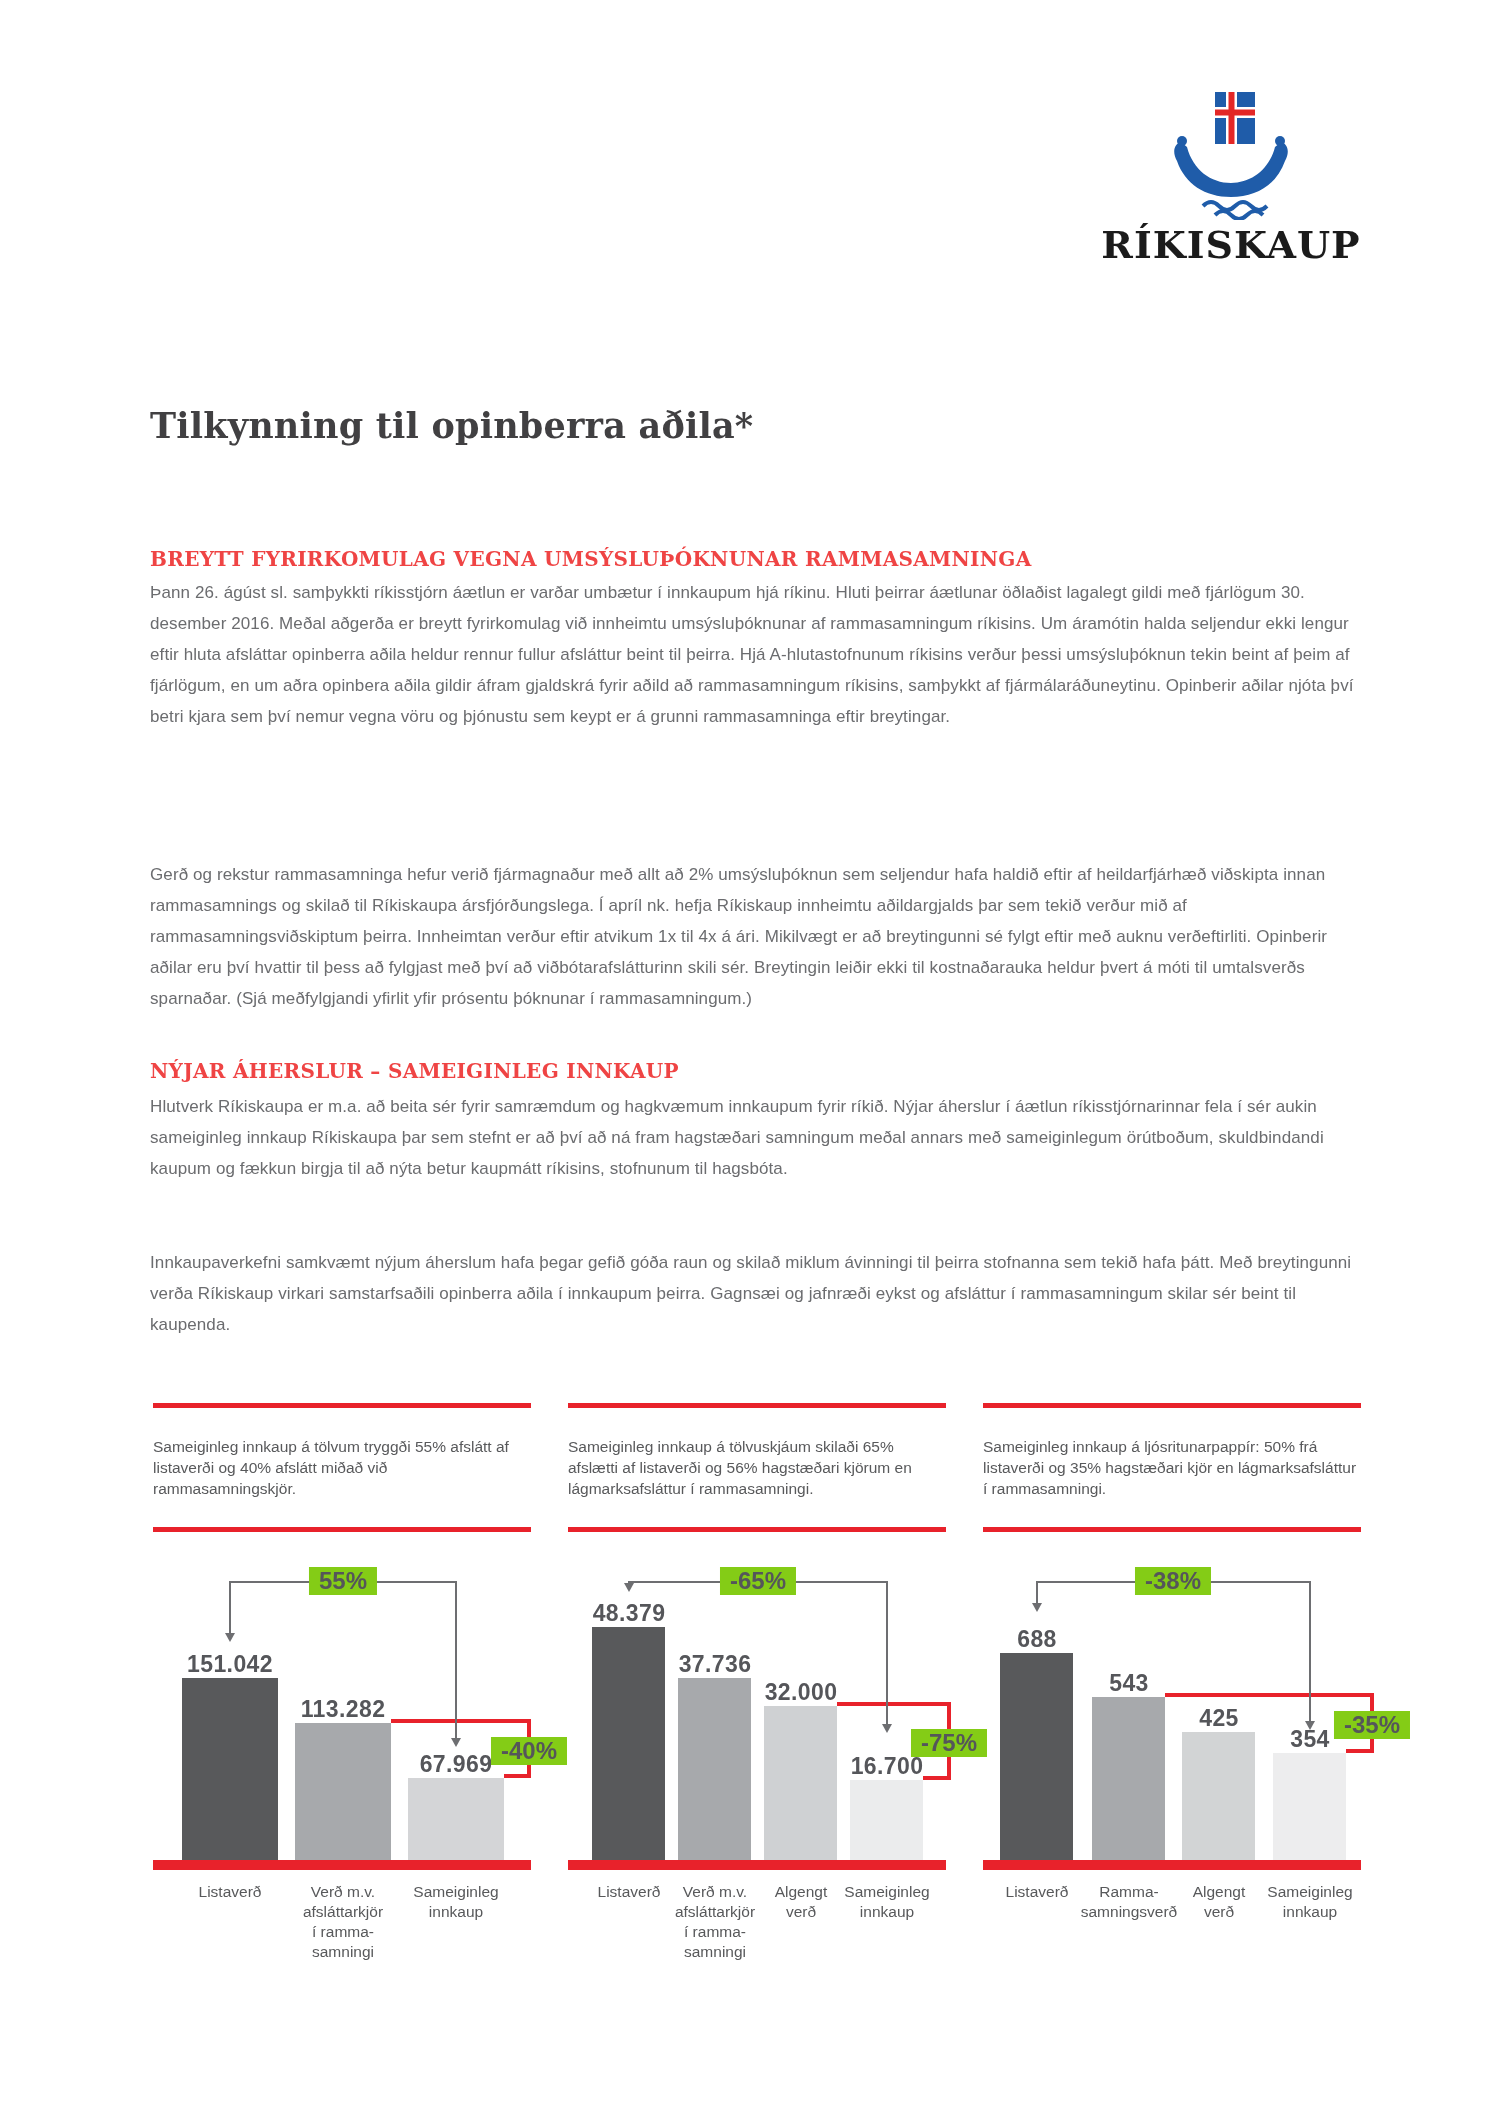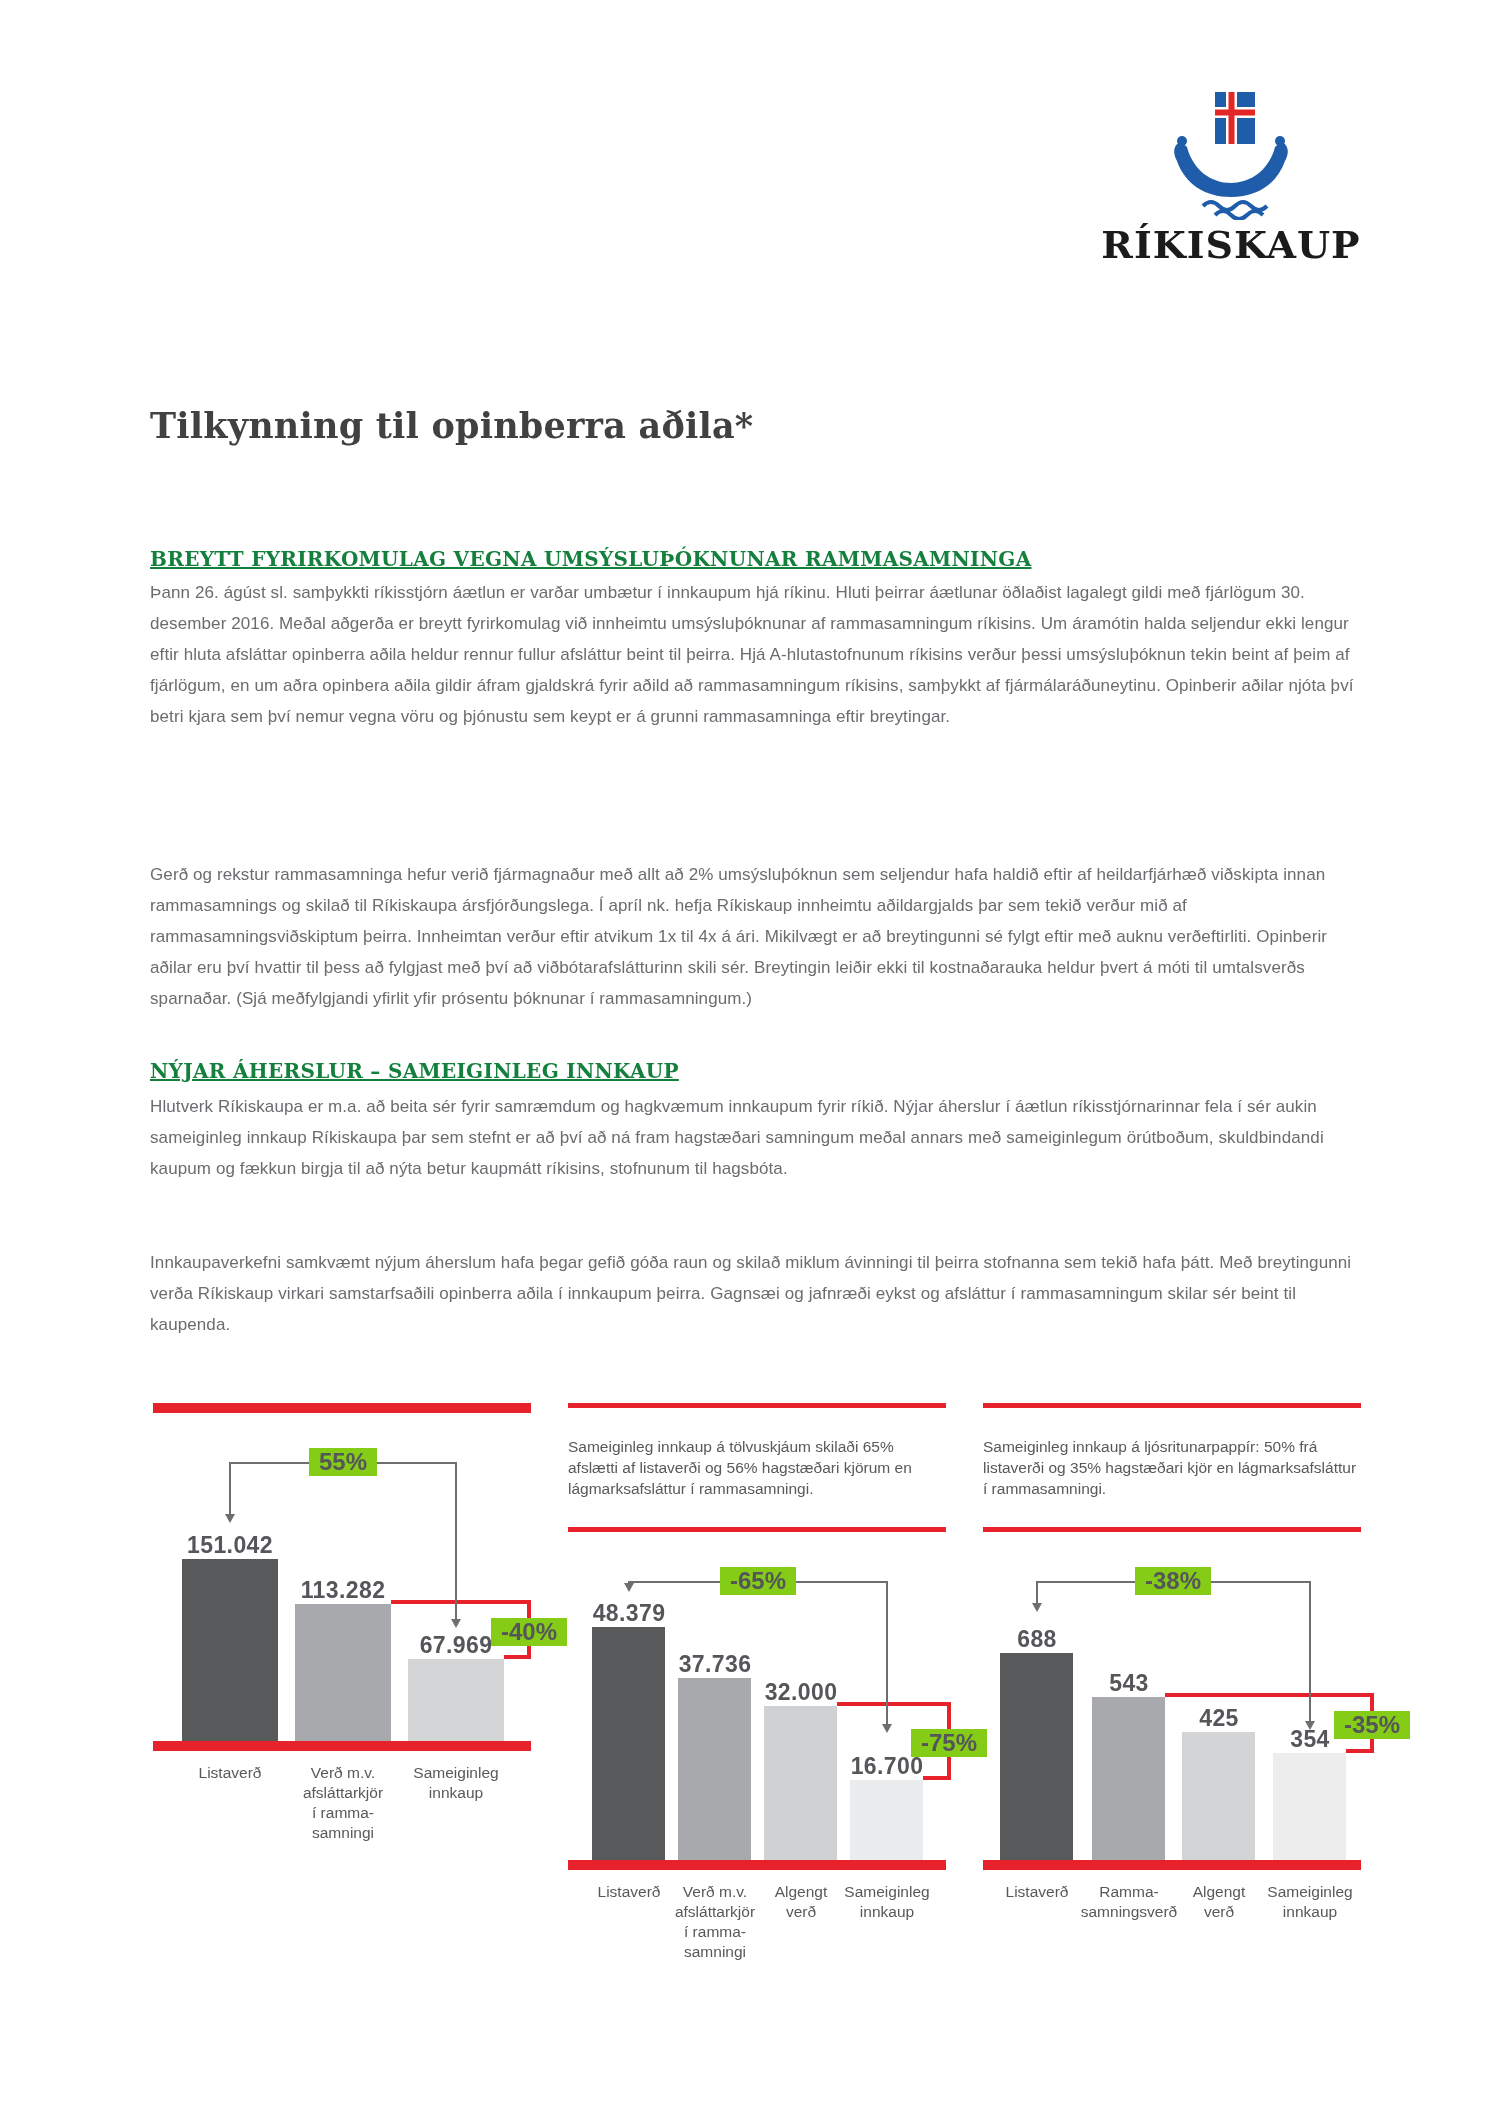--- a/index.html
+++ b/index.html
@@ -7,21 +7,21 @@
         font-family:"Liberation Sans",sans-serif;}
   
   .logo{position:absolute;left:1098px;top:92px;width:266px;text-align:center;}
   .logo svg{display:block;margin:0 auto;}
   .brand{margin-top:2px;font-family:"DejaVu Serif",serif;font-weight:600;font-size:38px;
          letter-spacing:1px;color:#1b1b1b;white-space:nowrap;}
   
   .title{position:absolute;left:150px;top:405px;margin:0;font-family:"DejaVu Serif",serif;
          font-weight:bold;font-size:35px;color:#414042;letter-spacing:.2px;}
   .heading{position:absolute;left:150px;width:1220px;font-family:"DejaVu Serif",serif;
-           font-weight:bold;font-size:20px;color:#15803d;letter-spacing:.3px;text-decoration:underline;}
+           font-weight:bold;font-size:20px;color:#ef4444;letter-spacing:.3px;}
   .body{position:absolute;left:150px;width:1218px;margin:0;font-size:17px;line-height:31px;
         color:#6b6c6f;letter-spacing:.1px;}
   .h1pos{top:547px;} .p1pos{top:577px;} .p2pos{top:859px;}
   .h2pos{top:1059px;} .p3pos{top:1091px;} .p4pos{top:1247px;}
   
   .charts-row{position:absolute;left:153px;top:1403px;width:1208px;display:flex;gap:37px;}
   .chart-col{width:378px;flex:none;}
   .rule{height:5px;background:#e8222b;}
   .note{box-sizing:border-box;height:119px;padding-top:28px;font-size:15.5px;line-height:21px;
         color:#58595b;}
@@ -71,20 +71,21 @@
   <p class="body p1pos">Þann 26. ágúst sl. samþykkti ríkisstjórn áætlun er varðar umbætur í innkaupum hjá ríkinu. Hluti þeirrar áætlunar öðlaðist lagalegt gildi með fjárlögum 30. desember 2016. Meðal aðgerða er breytt fyrirkomulag við innheimtu umsýsluþóknunar af rammasamningum ríkisins. Um áramótin halda seljendur ekki lengur eftir hluta afsláttar opinberra aðila heldur rennur fullur afsláttur beint til þeirra. Hjá A-hlutastofnunum ríkisins verður þessi umsýsluþóknun tekin beint af þeim af fjárlögum, en um aðra opinbera aðila gildir áfram gjaldskrá fyrir aðild að rammasamningum ríkisins, samþykkt af fjármálaráðuneytinu. Opinberir aðilar njóta því betri kjara sem því nemur vegna vöru og þjónustu sem keypt er á grunni rammasamninga eftir breytingar.</p>
   <p class="body p2pos">Gerð og rekstur rammasamninga hefur verið fjármagnaður með allt að 2% umsýsluþóknun sem seljendur hafa haldið eftir af heildarfjárhæð viðskipta innan rammasamnings og skilað til Ríkiskaupa ársfjórðungslega. Í apríl nk. hefja Ríkiskaup innheimtu aðildargjalds þar sem tekið verður mið af rammasamningsviðskiptum þeirra. Innheimtan verður eftir atvikum 1x til 4x á ári. Mikilvægt er að breytingunni sé fylgt eftir með auknu verðeftirliti. Opinberir aðilar eru því hvattir til þess að fylgjast með því að viðbótarafslátturinn skili sér. Breytingin leiðir ekki til kostnaðarauka heldur þvert á móti til umtalsverðs sparnaðar. (Sjá meðfylgjandi yfirlit yfir prósentu þóknunar í rammasamningum.)</p>
 
   <div class="heading h2pos">NÝJAR ÁHERSLUR – SAMEIGINLEG INNKAUP</div>
   <p class="body p3pos">Hlutverk Ríkiskaupa er m.a. að beita sér fyrir samræmdum og hagkvæmum innkaupum fyrir ríkið. Nýjar áherslur í áætlun ríkisstjórnarinnar fela í sér aukin sameiginleg innkaup Ríkiskaupa þar sem stefnt er að því að ná fram hagstæðari samningum meðal annars með sameiginlegum örútboðum, skuldbindandi kaupum og fækkun birgja til að nýta betur kaupmátt ríkisins, stofnunum til hagsbóta.</p>
   <p class="body p4pos">Innkaupaverkefni samkvæmt nýjum áherslum hafa þegar gefið góða raun og skilað miklum ávinningi til þeirra stofnanna sem tekið hafa þátt. Með breytingunni verða Ríkiskaup virkari samstarfsaðili opinberra aðila í innkaupum þeirra. Gagnsæi og jafnræði eykst og afsláttur í rammasamningum skilar sér beint til kaupenda.</p>
 
   <div class="charts-row">
     <div class="chart-col">
       <div class="rule"></div>
+      <div class="note">Sameiginleg innkaup á tölvum tryggði 55% afslátt af listaverði og 40% afslátt miðað við rammasamningskjör.</div>
       <div class="rule"></div>
       <div class="plot" id="plot-0">
           <div class="redline" style="left: 238px; top: 187px; width: 140px; height: 4px;"></div>
           <div class="redline" style="left: 374px; top: 187px; width: 4px; height: 59px;"></div>
           <div class="redline" style="left: 351px; top: 242px; width: 27px; height: 4px;"></div>
           <div class="pct" style="left: 376px; top: 205px;">-40%</div>
           <div class="chart-baseline" style="left: 0px; top: 328px; width: 378px; height: 10px; background: rgb(232, 34, 43);"></div>
           <div class="bar" style="left: 29px; top: 146px; width: 96px; height: 182px; background: rgb(88, 89, 91);"></div>
           <div class="val" style="left: -3px; top: 119px;">151.042</div>
           <div class="cat" style="left: -3px; top: 350px;">Listaverð</div>

